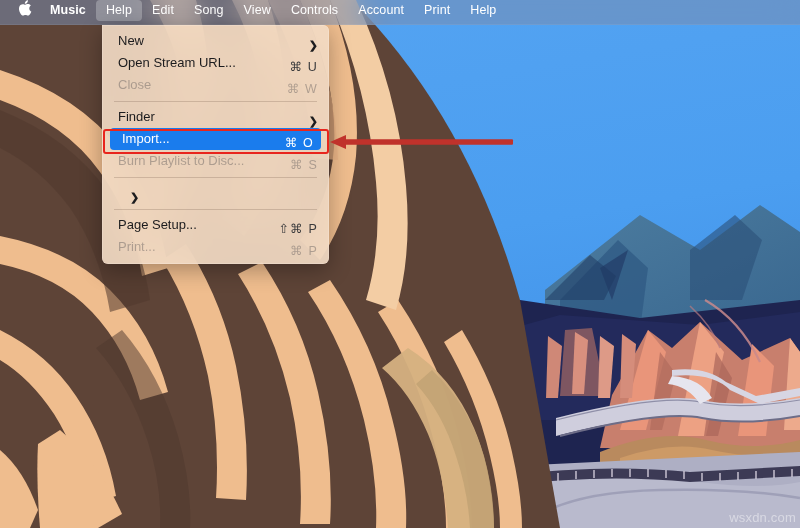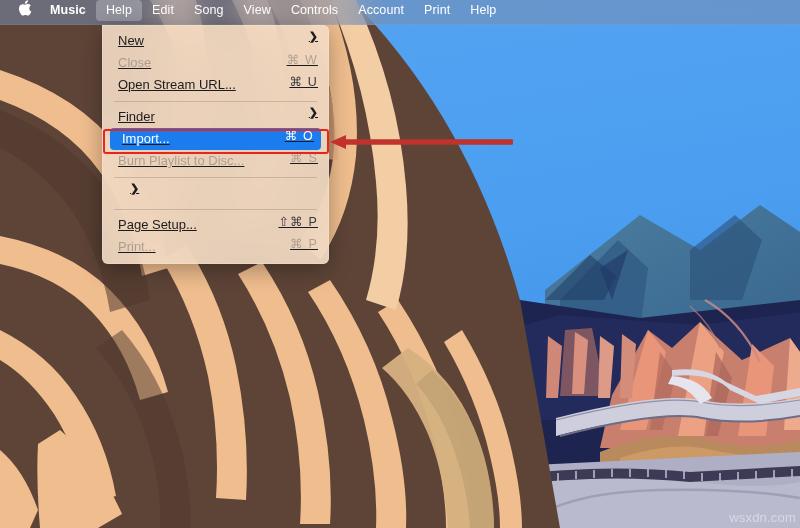--- a/index.html
+++ b/index.html
@@ -58,25 +58,24 @@
     background: rgba(243,221,199,0.90);
     backdrop-filter: blur(26px) saturate(150%);
     -webkit-backdrop-filter: blur(26px) saturate(150%);
     box-shadow: 0 6px 22px rgba(0,0,0,0.30), 0 0 0 0.5px rgba(255,255,255,0.35) inset;
     z-index: 45;
     font-size: 13px;
   }
   .mi {
     position: relative;
     height: 22px;
-    display: flex; align-items: flex-start;
+    display: flex; align-items: flex-end;
     padding: 0 11px 0 16px;
     color: #1c1c1e;
     white-space: nowrap;
-    text-decoration: underline;
   }
   .mi .label { flex: 1 1 auto; line-height: 22px; }
   .mi .short {
     flex: 0 0 auto;
     color: #3a3a3c;
     letter-spacing: 1.2px;
     font-size: 12.5px;
     margin-left: 12px;
   }
   .mi .chev {
@@ -270,27 +269,27 @@
         <div class="mb-item">Print</div>
         <div class="mb-item">Help</div>
       </div>
   </div>
 
   <div id="file-menu">
       <div class="mi">
         <span class="label">New</span>
         <span class="chev">❯</span>
       </div>
+      <div class="mi">
+        <span class="label">Open Stream URL...</span>
+        <span class="short">⌘ U</span>
+      </div>
       <div class="mi disabled">
         <span class="label">Close</span>
         <span class="short">⌘ W</span>
-      </div>
-      <div class="mi">
-        <span class="label">Open Stream URL...</span>
-        <span class="short">⌘ U</span>
       </div>
       <div class="sep"></div>
       <div class="mi">
         <span class="label">Finder</span>
         <span class="chev">❯</span>
       </div>
       <div class="mi selected">
         <span class="label">Import...</span>
         <span class="short">⌘ O</span>
       </div>

